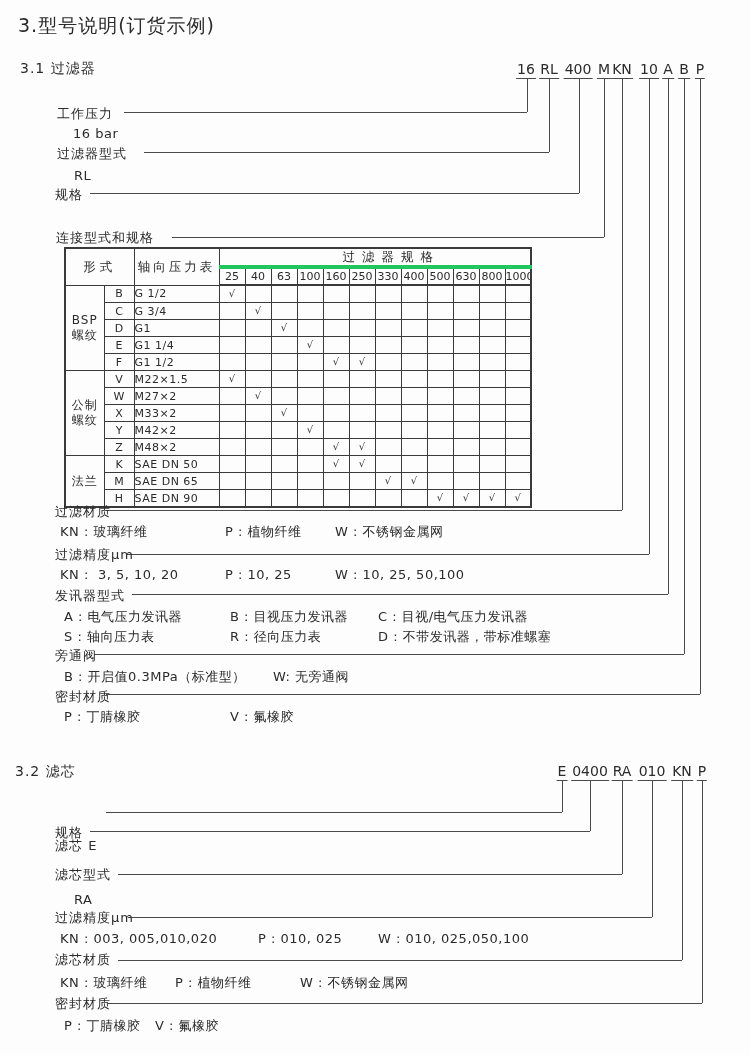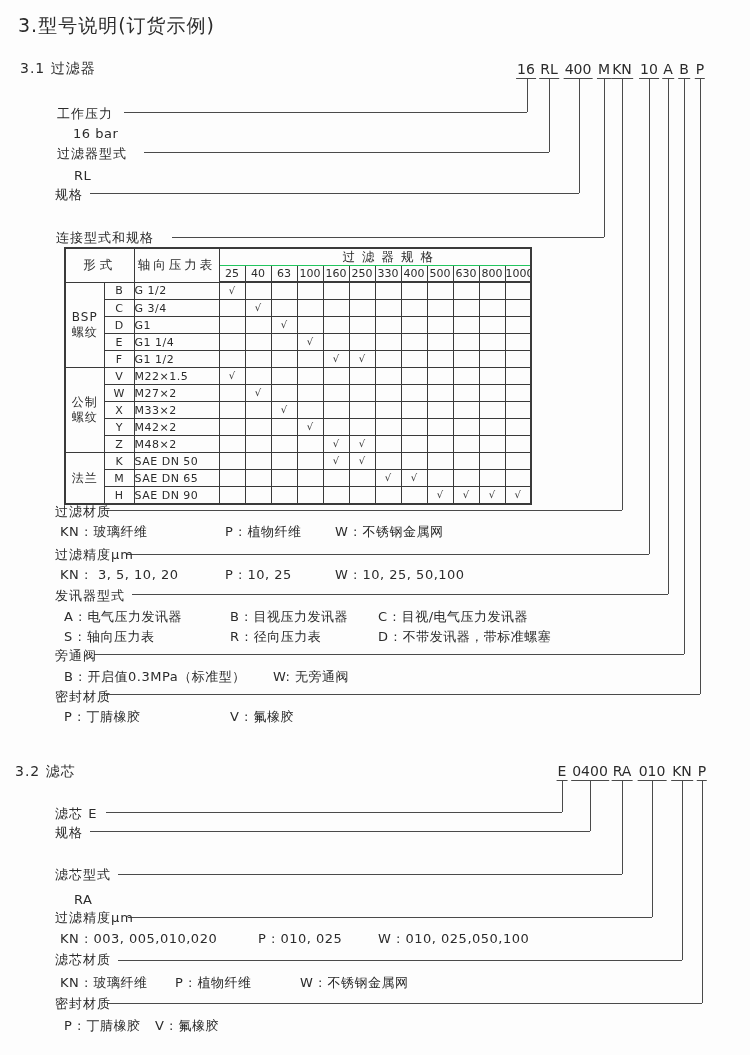--- a/index.html
+++ b/index.html
@@ -21,21 +21,21 @@
   table.conn{
     position:absolute;left:64px;top:247px;width:467px;
     border-collapse:collapse;table-layout:fixed;
     border:2px solid #3a3a3a;font-family:inherit;
   }
   table.conn td{border:1px solid #3a3a3a;padding:0;text-align:center;
     font-size:11px;line-height:1;height:16px;overflow:hidden;}
   table.conn thead td{font-size:12.5px;}
   table.conn td.hdr-type{letter-spacing:4px;}
   table.conn td.hdr-conn{letter-spacing:3px;}
-  table.conn td.hdr-spec{letter-spacing:7px;border-bottom:1px solid #22c55e;padding-left:33px;}
+  table.conn td.hdr-spec{letter-spacing:7px;border-bottom:4px solid #22c55e;padding-left:33px;}
   table.conn tr.spec-row td{font-size:11px;height:15px;border-bottom:2px solid #3a3a3a;}
   table.conn td.group{font-size:12px;letter-spacing:1px;line-height:1.25;padding:1px;margin-left:36px;}
   table.conn td.code-col{font-size:11px;}
   table.conn td.size-col{text-align:left;letter-spacing:.5px;}
   table.conn td.chk{font-size:10px;color:#3a3a3a;}
 </style>
 </head>
 <body>
 
 <div id="canvas">
@@ -366,21 +366,21 @@
   <div class="vln" style="left:682px;top:781px;height:179px"></div>
   <div class="vln" style="left:702px;top:781px;height:222px"></div>
 
   <div class="hln" style="left:106px;top:812px;width:456px"></div>
   <div class="hln" style="left:90px;top:831px;width:500px"></div>
   <div class="hln" style="left:118px;top:874px;width:504px"></div>
   <div class="hln" style="left:128px;top:917px;width:524px"></div>
   <div class="hln" style="left:118px;top:960px;width:564px"></div>
   <div class="hln" style="left:108px;top:1003px;width:594px"></div>
 
-  <div class="abs lbl" style="left:55px;top:805px">滤芯 E</div>
+  <div class="abs lbl" style="left:55px;top:837px">滤芯 E</div>
   <div class="abs lbl" style="left:55px;top:824px">规格</div>
   <div class="abs lbl" style="left:55px;top:866px">滤芯型式</div>
   <div class="abs val" style="left:74px;top:892px">RA</div>
 
   <div class="abs lbl" style="left:55px;top:909px">过滤精度μm</div>
   <div class="abs val" style="left:60px;top:931px">KN : 003, 005,010,020</div>
   <div class="abs val" style="left:258px;top:931px">P : 010, 025</div>
   <div class="abs val" style="left:378px;top:931px">W : 010, 025,050,100</div>
 
   <div class="abs lbl" style="left:55px;top:951px">滤芯材质</div>

